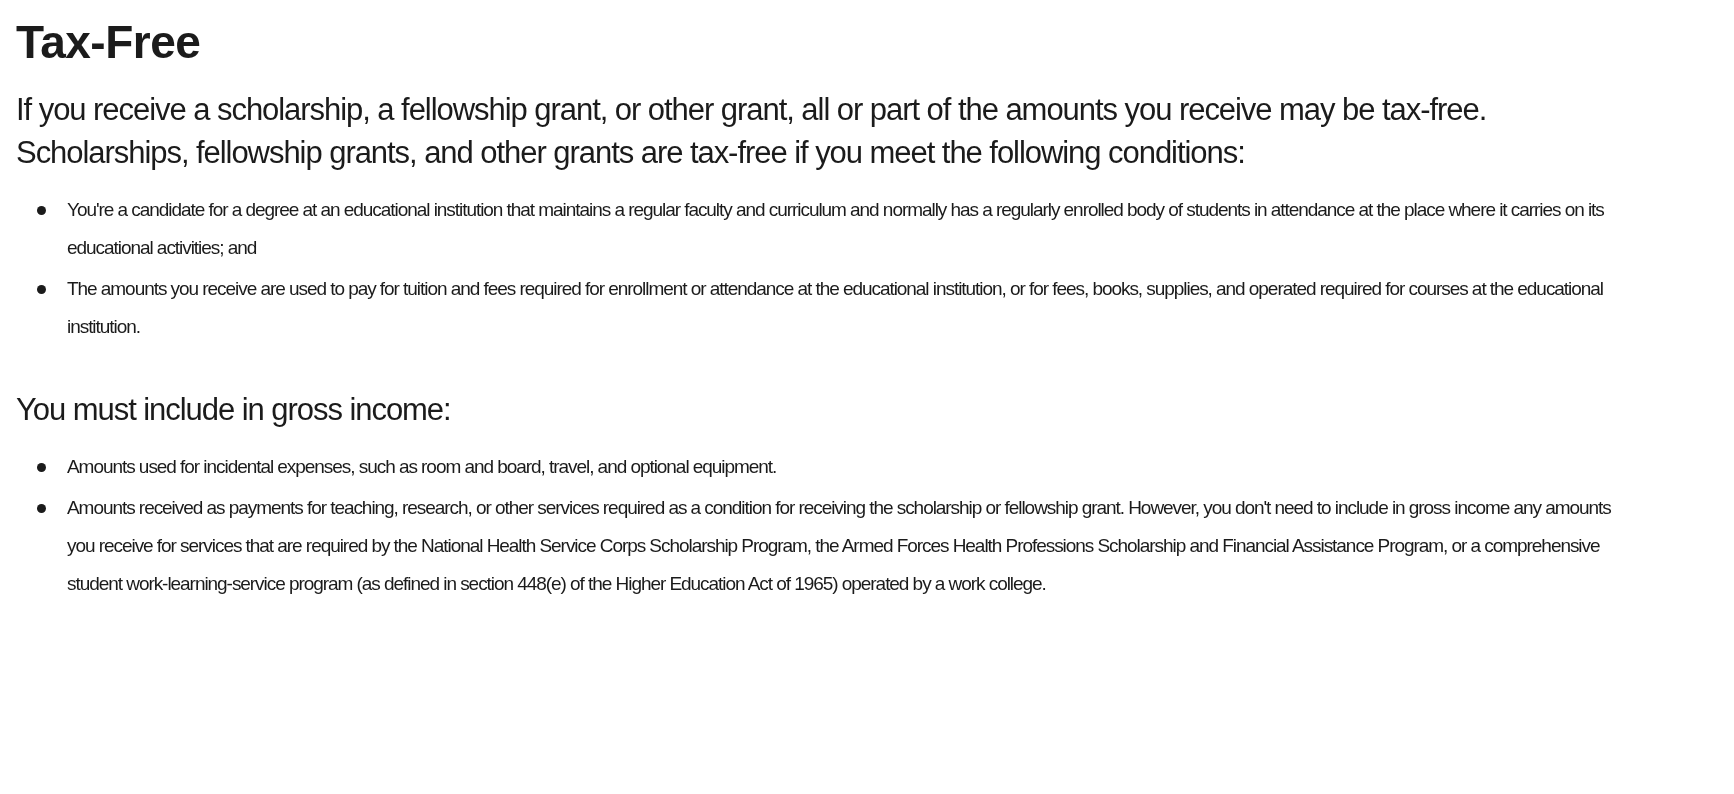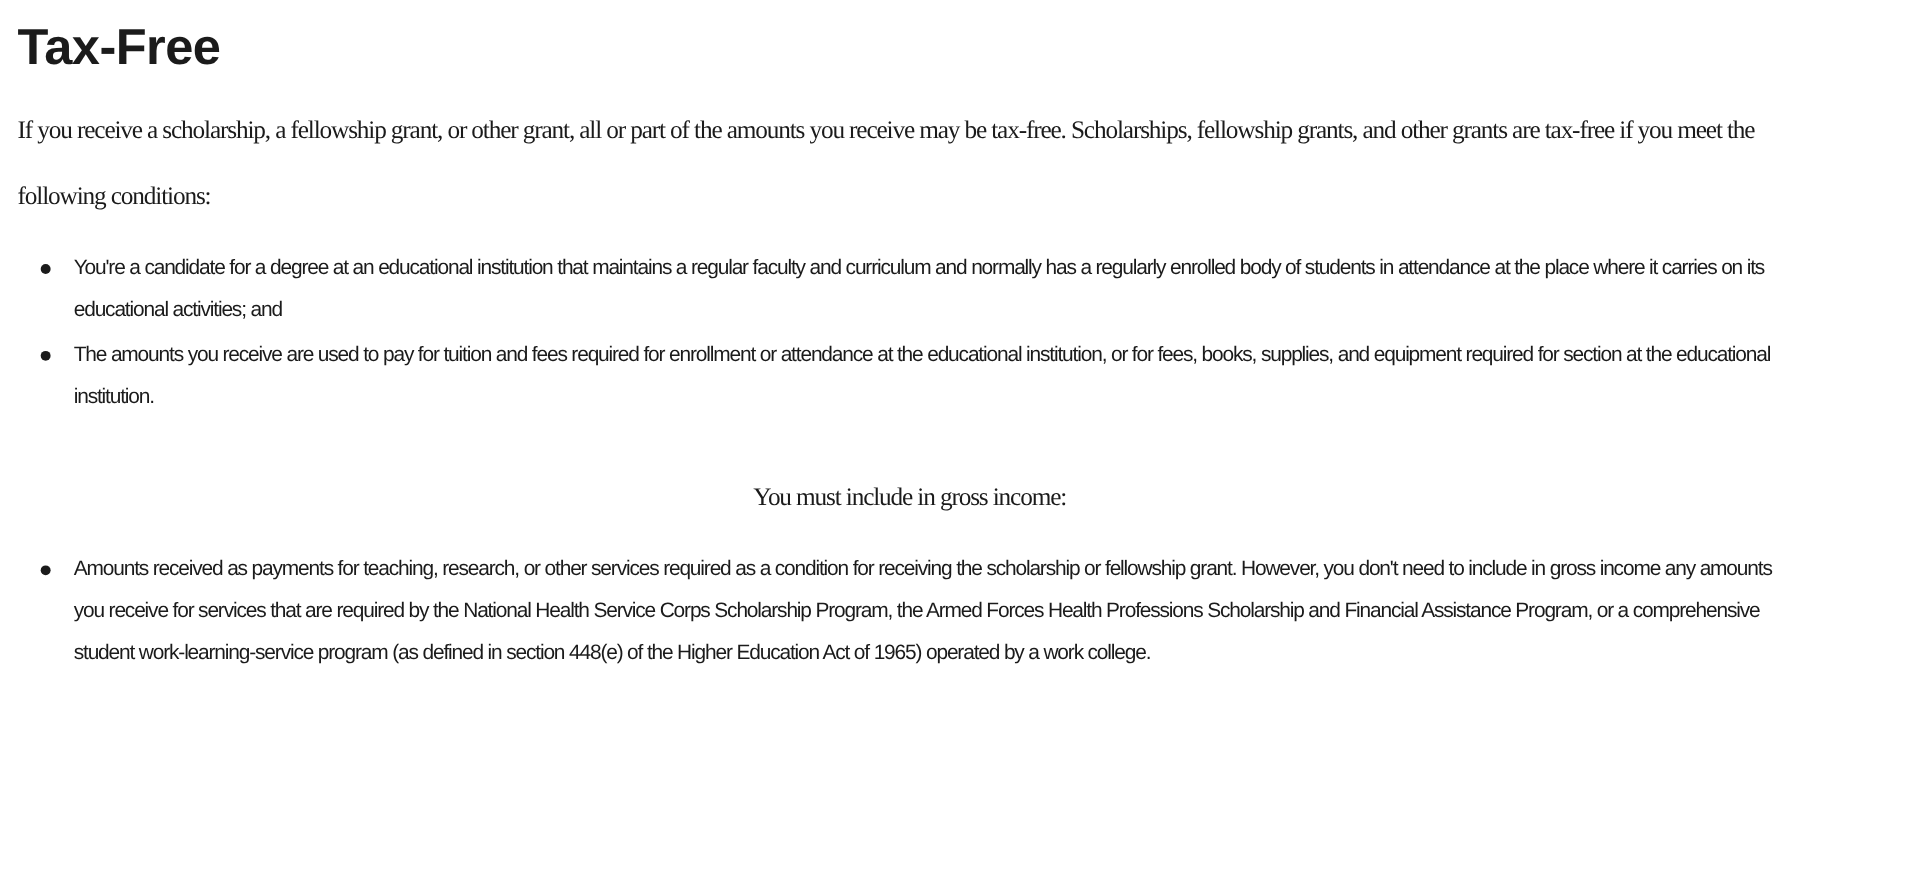--- a/index.html
+++ b/index.html
@@ -28,30 +28,28 @@
     margin: 0;
     color: #1b1b1b;
   }
   .sec-taxfree h2 {
     margin-top: 16px;
   }
   .sec-taxable {
     margin-top: 42px;
   }
   p {
-    font-size: 23px;
-    line-height: 60px;
+    font-size: 31px;
+    line-height: 43px;
     letter-spacing: -1.05px;
     margin: 20px 0 0 0;
     max-width: 1702px;
-    font-family: Liberation Serif, serif;
   }
   .sec-taxable p {
     margin-top: 22px;
-    text-align: center;
   }
   ul {
     list-style: none;
     margin: 17px 0 0 0;
     padding: 0 0 0 51px;
     font-size: 19px;
     line-height: 38px;
     letter-spacing: -1.05px;
     max-width: 1651px;
   }
@@ -75,24 +73,25 @@
 </head>
 <body>
 
 <main>
 
   <section class="sec sec-taxfree">
     <h2>Tax-Free</h2>
     <p>If you receive a scholarship, a fellowship grant, or other grant, all or part of the amounts you receive may be tax-free. Scholarships, fellowship grants, and other grants are tax-free if you meet the following conditions:</p>
     <ul>
       <li>You're a candidate for a degree at an educational institution that maintains a regular faculty and curriculum and normally has a regularly enrolled body of students in attendance at the place where it carries on its educational activities; and</li>
-      <li>The amounts you receive are used to pay for tuition and fees required for enrollment or attendance at the educational institution, or for fees, books, supplies, and equipment required for section at the educational institution.</li>
+      <li>The amounts you receive are used to pay for tuition and fees required for enrollment or attendance at the educational institution, or for fees, books, supplies, and operated required for courses at the educational institution.</li>
     </ul>
   </section>
 
   <section class="sec sec-taxable">
     <p>You must include in gross income:</p>
     <ul>
+      <li>Amounts used for incidental expenses, such as room and board, travel, and optional equipment.</li>
       <li>Amounts received as payments for teaching, research, or other services required as a condition for receiving the scholarship or fellowship grant. However, you don't need to include in gross income any amounts you receive for services that are required by the National Health Service Corps Scholarship Program, the Armed Forces Health Professions Scholarship and Financial Assistance Program, or a comprehensive student work-learning-service program (as defined in section 448(e) of the Higher Education Act of 1965) operated by a work college.</li>
     </ul>
   </section>
 
 </main>
 
 </body></html>

